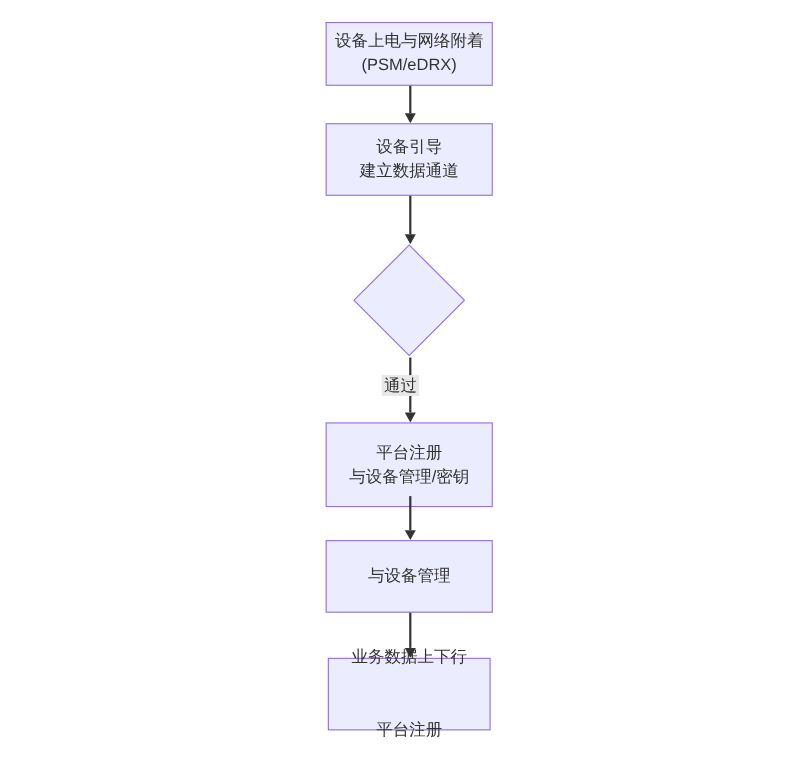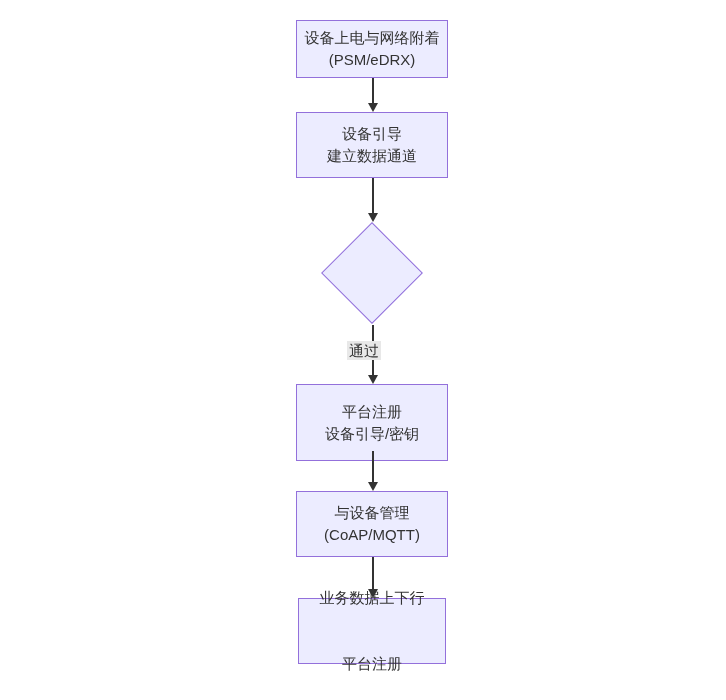--- a/index.html
+++ b/index.html
@@ -90,29 +90,28 @@
   <div class="arrowhead" style="left:368px; top:213px;"></div>
 
   <div class="diamond-shape" style="left:336px; top:237px;"></div>
 
   <div class="edge-line" style="left:372px; top:325px; height:50px;"></div>
   <div class="edge-label" style="left:347px; top:341px;">通过</div>
   <div class="arrowhead" style="left:368px; top:375px;"></div>
 
   <div class="node" style="left:296px; top:384px; width:152px; height:77px;">
     <div>平台注册</div>
-    <div>设备引导/密钥</div>
+    <div>与设备管理/密钥</div>
   </div>
 
   <div class="edge-line" style="left:372px; top:451px; height:31px;"></div>
   <div class="arrowhead" style="left:368px; top:482px;"></div>
 
   <div class="node" style="left:296px; top:491px; width:152px; height:66px;">
     <div>与设备管理</div>
-    <div>(CoAP/MQTT)</div>
   </div>
 
   <div class="edge-line" style="left:372px; top:557px; height:32px;"></div>
   <div class="arrowhead" style="left:368px; top:589px;"></div>
 
   <div class="node" style="left:298px; top:598px; width:148px; height:66px;gap:44px;">
     <div>业务数据上下行</div>
     <div>平台注册</div>
   </div>
 

